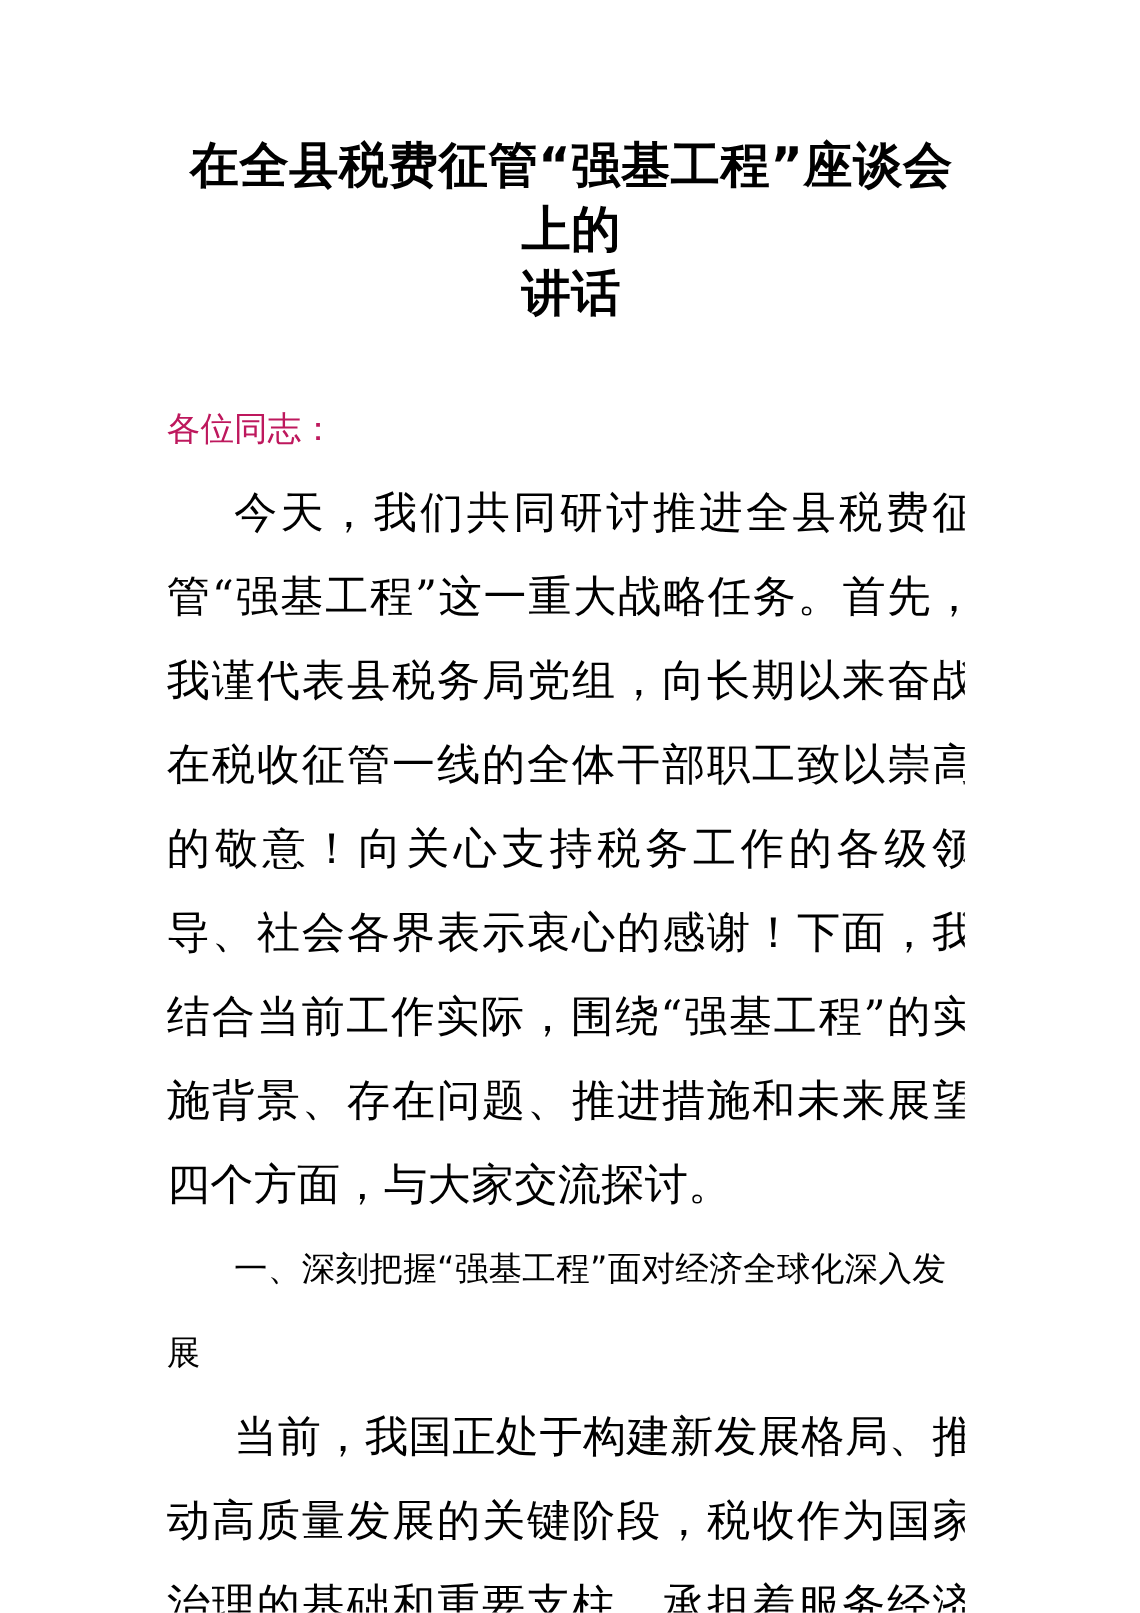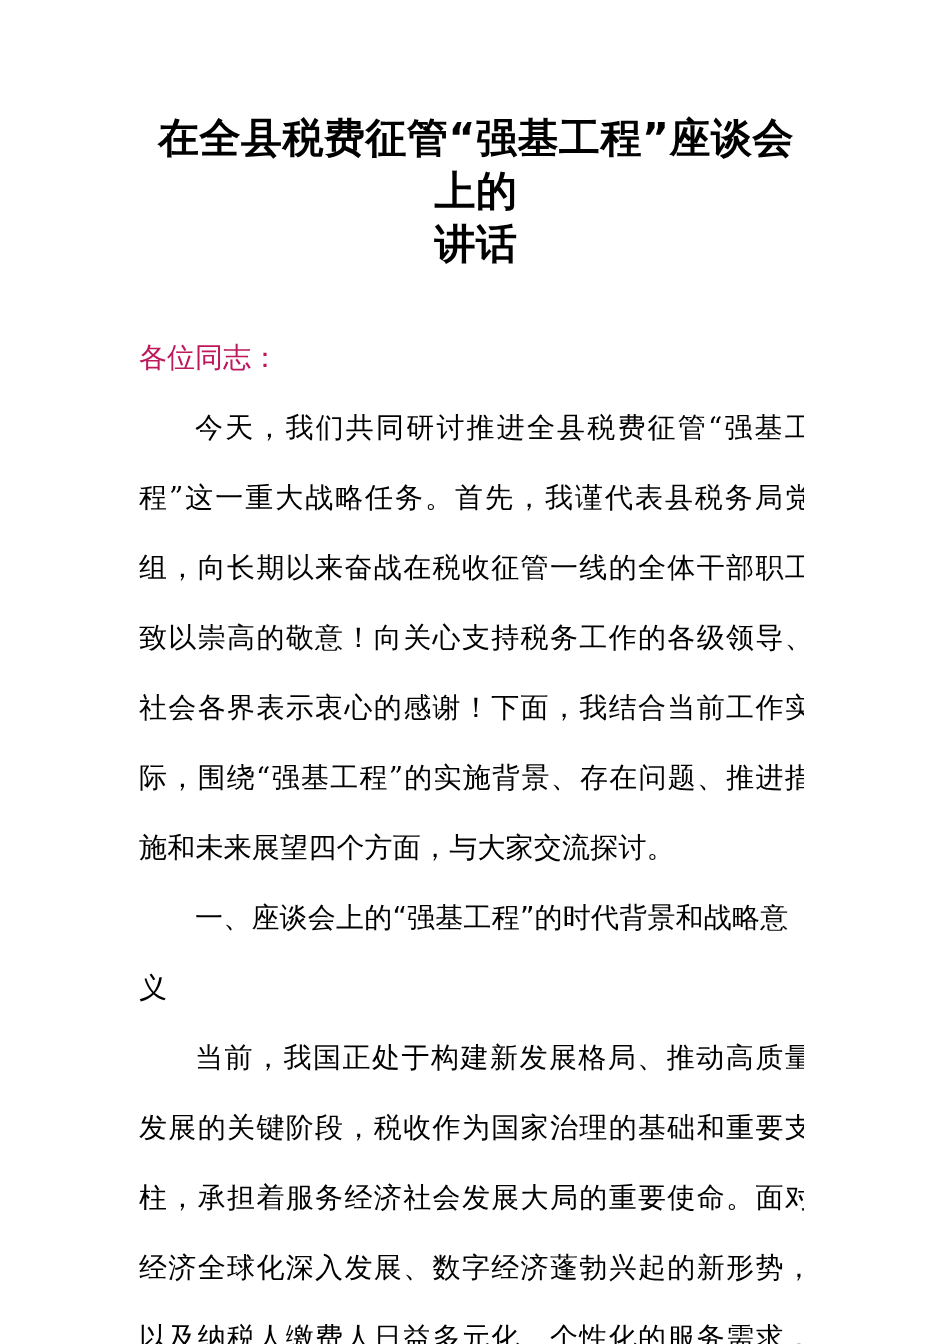--- a/index.html
+++ b/index.html
@@ -57,21 +57,21 @@
     text-justify: inter-character;
     word-break: break-all;
     margin-top: 52px;
   }
 
   
   .body-para {
     margin: 0;
     padding: 0;
     font-family: "DejaVu Serif", "Liberation Serif", serif;
-    font-size: 28px;
+    font-size: 36px;
     line-height: 70px;
     color: #000000;
     text-align: justify;
     text-justify: inter-character;
     text-indent: 56px;
     word-break: break-all;
     letter-spacing: 0.2px;
   }
 
   
@@ -94,18 +94,18 @@
 
 <div class="page">
   <div class="page-body">
 
     <h1 class="doc-title"><span>在全县税费征管“强基工程”座谈会上的</span><br><span>讲话</span></h1>
 
     <p class="salutation">各位同志：</p>
 
     <p class="body-para">今天，我们共同研讨推进全县税费征管“强基工程”这一重大战略任务。首先，我谨代表县税务局党组，向长期以来奋战在税收征管一线的全体干部职工致以崇高的敬意！向关心支持税务工作的各级领导、社会各界表示衷心的感谢！下面，我结合当前工作实际，围绕“强基工程”的实施背景、存在问题、推进措施和未来展望四个方面，与大家交流探讨。</p>
 
-    <p class="section-heading">一、座谈会上的“强基工程”的时代背景和战略意义</p>
+    <p class="section-heading">一、深刻把握“强基工程”面对经济全球化深入发展</p>
 
     <p class="body-para">当前，我国正处于构建新发展格局、推动高质量发展的关键阶段，税收作为国家治理的基础和重要支柱，承担着服务经济社会发展大局的重要使命。面对经济全球化深入发展、数字经济蓬勃兴起的新形势，以及纳税人缴费人日益多元化、个性化的服务需求，传统税收征管模式已难以完全适应。实施“强基工程”，是税务总局</p>
 
   </div>
 </div>
 
 </body></html>

